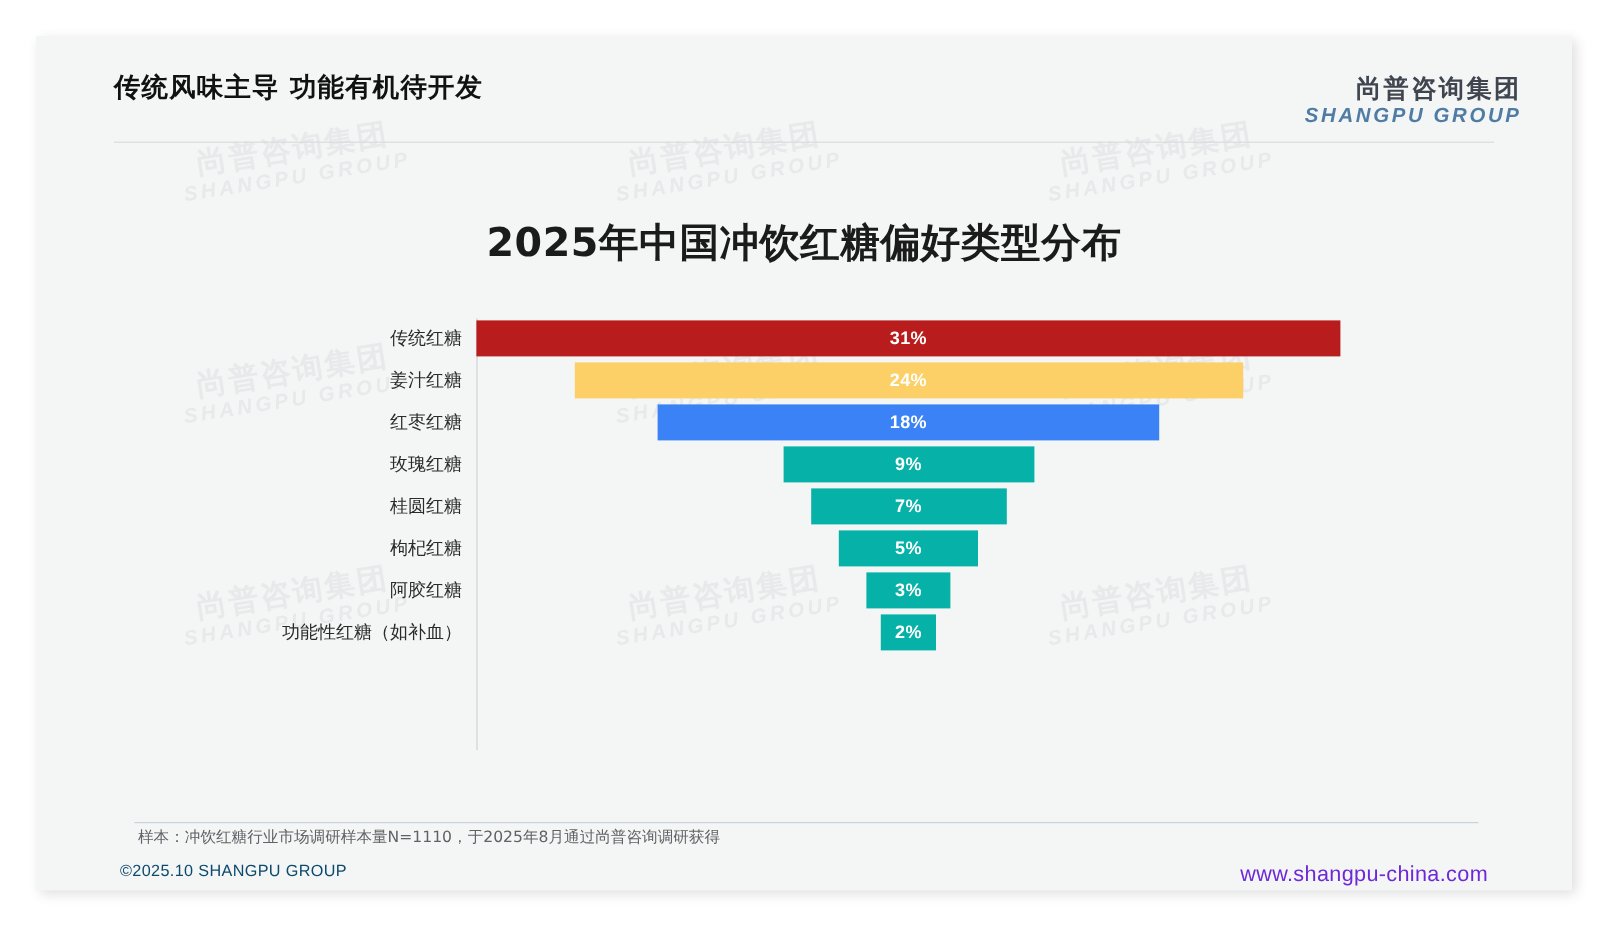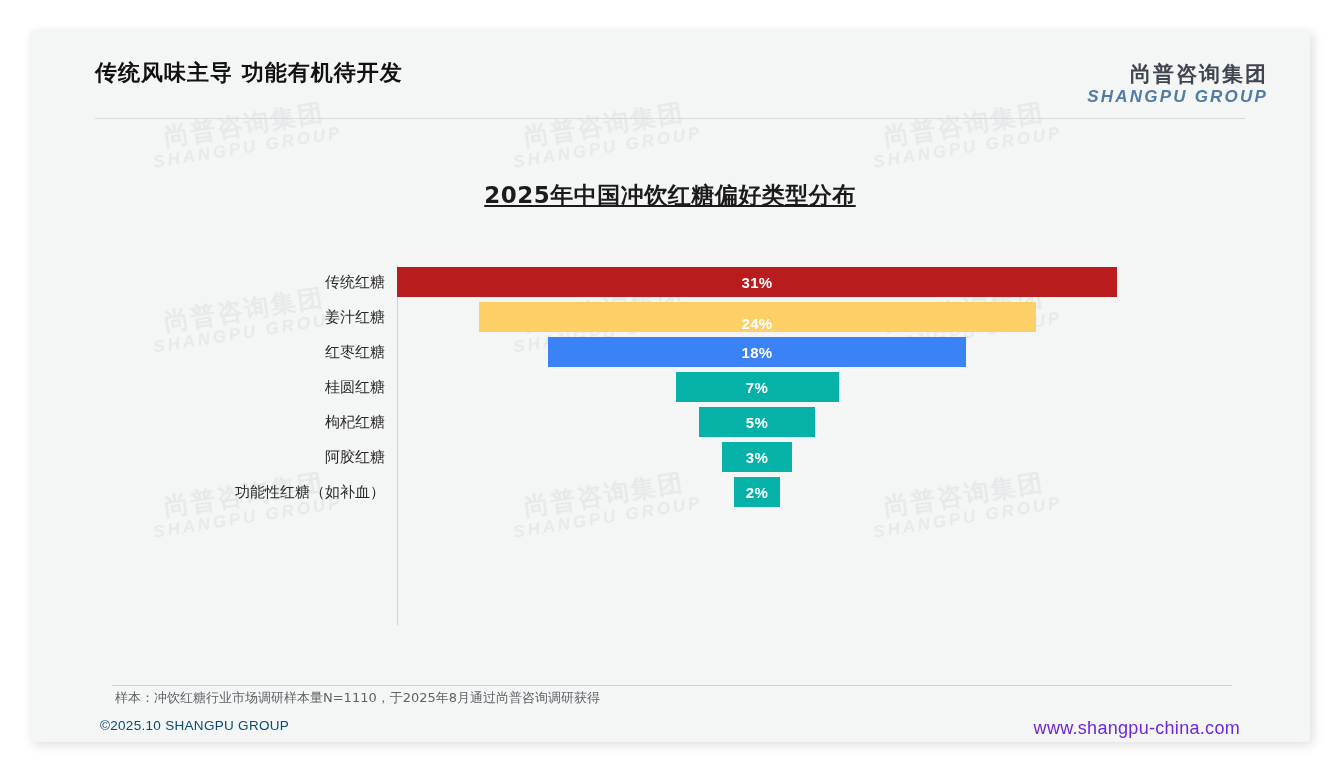--- a/index.html
+++ b/index.html
@@ -114,26 +114,25 @@
     width: 100%;
     height: 520px;
     z-index: 2;
   }
   .chart-title {
     position: absolute;
     top: 50px;
     left: 0;
     width: 100%;
     text-align: center;
-    font-size: 23px;
+    font-size: 33px;
     font-weight: 700;
     color: #1b1b1b;
     letter-spacing: 0.5px;
     font-family: "DejaVu Sans", "Liberation Sans", sans-serif;
-    text-decoration: underline;
   }
 
   .plot {
     position: absolute;
     left: 70px;
     top: 135px;
     width: 1140px;
     height: 365px;
   }
   
@@ -282,31 +281,37 @@
       <div class="axis-line"></div>
       <div class="rows" id="rows">
           <div class="row">
             <div class="cat-label" style="right: auto; left: -135px;">传统红糖</div>
             <div class="bar" style="left: 297px; width: 720px; background: #b91c1c;">
               <span class="bar-value">31%</span>
             </div>
           </div>
           <div class="row">
             <div class="cat-label" style="right: auto; left: -135px;">姜汁红糖</div>
-            <div class="bar" style="left: 378.5px; width: 557px; background: rgb(252, 208, 102); align-items: flex-end;">
+            <div class="bar" style="left: 378.5px; width: 557px; background: rgb(252, 208, 102);">
               <span class="bar-value">24%</span>
             </div>
           </div>
           <div class="row">
             <div class="cat-label" style="right: auto; left: -135px;">红枣红糖</div>
             <div class="bar" style="left: 448px; width: 418px; background: #3b82f6;">
               <span class="bar-value">18%</span>
             </div>
           </div>
           <div class="row">
+            <div class="cat-label" style="right: auto; left: -135px;">玫瑰红糖</div>
+            <div class="bar" style="left: 552.5px; width: 209px; background: rgb(6, 177, 168);">
+              <span class="bar-value">9%</span>
+            </div>
+          </div>
+          <div class="row">
             <div class="cat-label" style="right: auto; left: -135px;">桂圆红糖</div>
             <div class="bar" style="left: 575.5px; width: 163px; background: rgb(6, 177, 168);">
               <span class="bar-value">7%</span>
             </div>
           </div>
           <div class="row">
             <div class="cat-label" style="right: auto; left: -135px;">枸杞红糖</div>
             <div class="bar" style="left: 599px; width: 116px; background: rgb(6, 177, 168);">
               <span class="bar-value">5%</span>
             </div>

